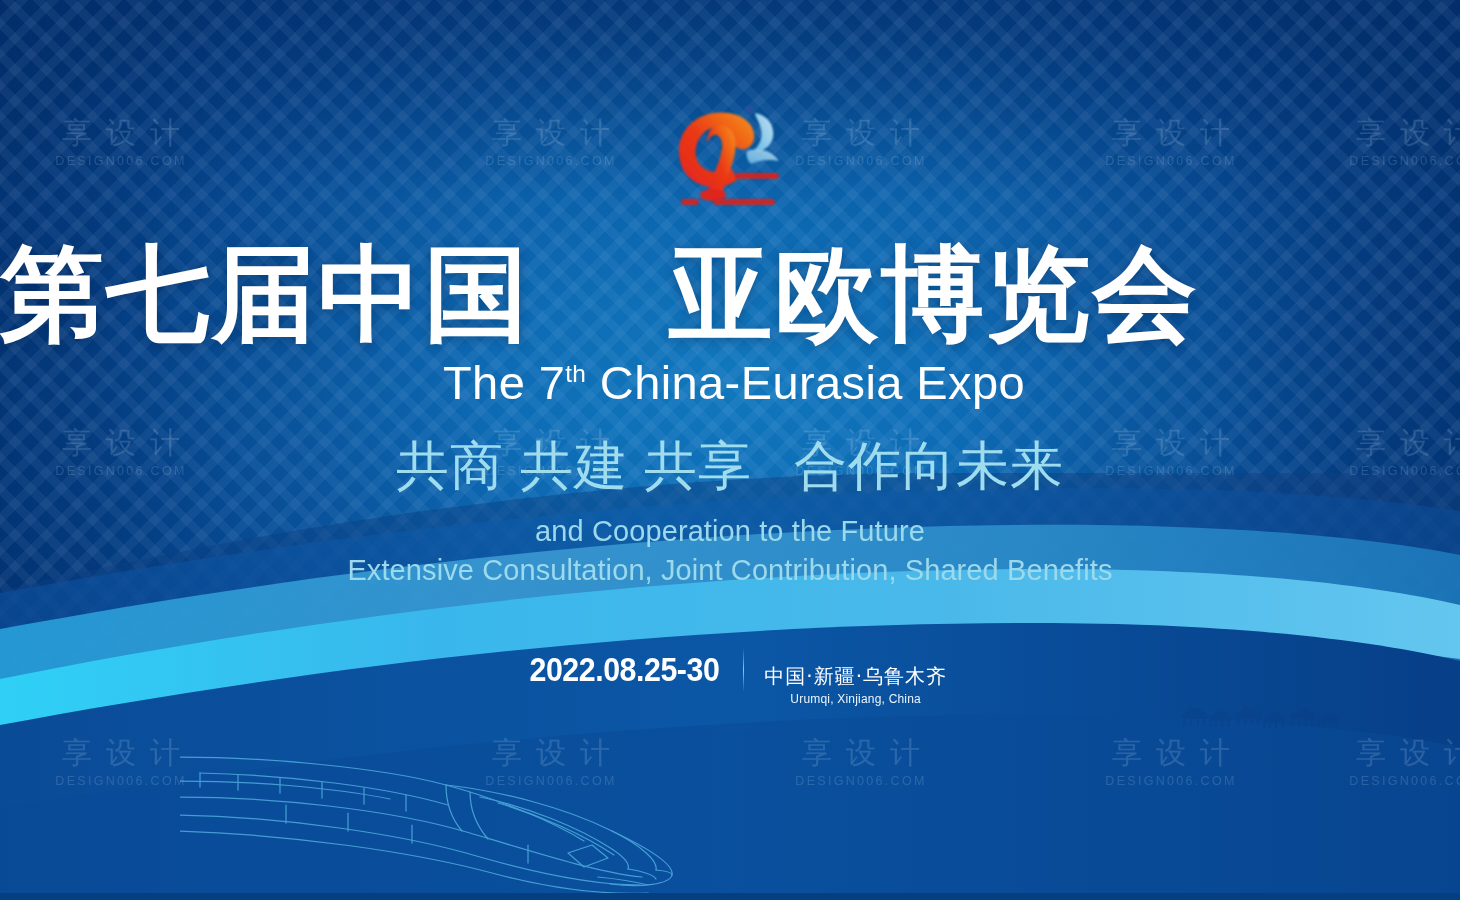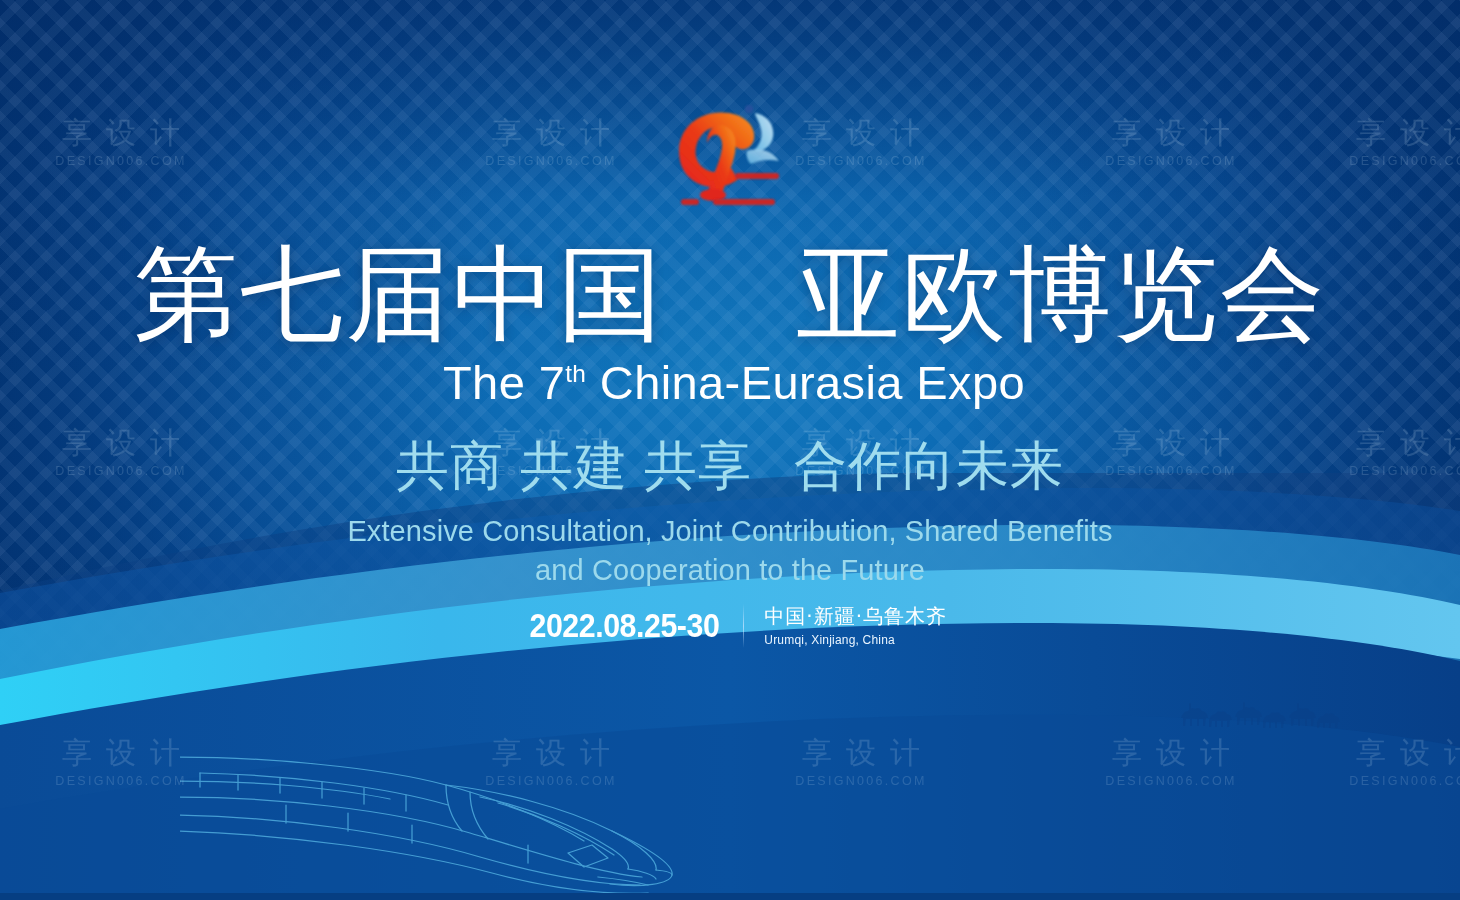--- a/index.html
+++ b/index.html
@@ -79,24 +79,24 @@
   .content{position:absolute;inset:0;}
 
   .logo{
     position:absolute;left:0;right:0;top:95px;
     display:flex;justify-content:center;
   }
   .logo svg{display:block;filter:blur(0.35px);}
 
   .title-cn{
     position:absolute;left:0;right:0;top:240px;
-    text-align:center;
+    text-align:left;
     color:#ffffff;
     font-family:"DejaVu Sans","Liberation Sans",sans-serif;
-    font-weight:400;
+    font-weight:700;
     font-size:104px;
     line-height:1.04;
     letter-spacing:2px;
     text-shadow:0 2px 12px rgba(0,30,70,.35);
   }
   .title-cn .gap{display:inline-block;width:62px;}
 
   .title-en{
     position:absolute;left:0;right:0;top:355px;
     text-align:center;
@@ -125,38 +125,38 @@
     position:absolute;left:0;right:0;top:512px;
     text-align:center;
     color:#9cd9ec;
     font-family:"Liberation Sans",sans-serif;
     font-size:29px;
     line-height:1.33;
     letter-spacing:.1px;
   }
 
   .datebar{
-    position:absolute;left:0;right:0;top:604px;
-    display:flex;justify-content:center;align-items:center;
+    position:absolute;left:0;right:0;top:632px;
+    display:flex;justify-content:center;align-items:center;text-align:center;
   }
   .date{
     color:#ffffff;
     font-family:"Liberation Sans",sans-serif;
     font-weight:700;
     font-size:33px;
     letter-spacing:-.5px;
     transform:scaleX(.92);
     transform-origin:right center;
   }
   .divider{
     width:1px;height:44px;
     background:linear-gradient(to bottom, rgba(200,228,255,0), rgba(200,228,255,.75), rgba(200,228,255,0));
     margin:0 20px 0 24px;
   }
-  .loc{line-height:1.26;}
+  .loc{line-height:1.26;margin-top:32px;}
   .loc-cn{
     color:#ffffff;
     font-family:"DejaVu Sans","Liberation Sans",sans-serif;
     font-size:20px;letter-spacing:1px;
   }
   .loc-en{
     color:#eaf5ff;
     font-family:"Liberation Sans",sans-serif;
     font-size:12px;letter-spacing:.2px;margin-top:3px;
   }
@@ -386,22 +386,22 @@
 
     <div class="title-en">
       <span>The 7</span><sup>th</sup><span> China-Eurasia Expo</span>
     </div>
 
     <div class="slogan-cn">
       <span>共商</span><span class="sp-sm"></span><span>共建</span><span class="sp-sm"></span><span>共享</span><span class="sp-lg"></span><span>合作向未来</span>
     </div>
 
     <div class="slogan-en">
+      <div>and Cooperation to the Future</div>
       <div>Extensive Consultation, Joint Contribution, Shared Benefits</div>
-      <div>and Cooperation to the Future</div>
     </div>
 
     <div class="datebar">
       <div class="date">2022.08.25-30</div>
       <div class="divider"></div>
       <div class="loc">
         <div class="loc-cn">中国·新疆·乌鲁木齐</div>
         <div class="loc-en">Urumqi, Xinjiang, China</div>
       </div>
     </div>

